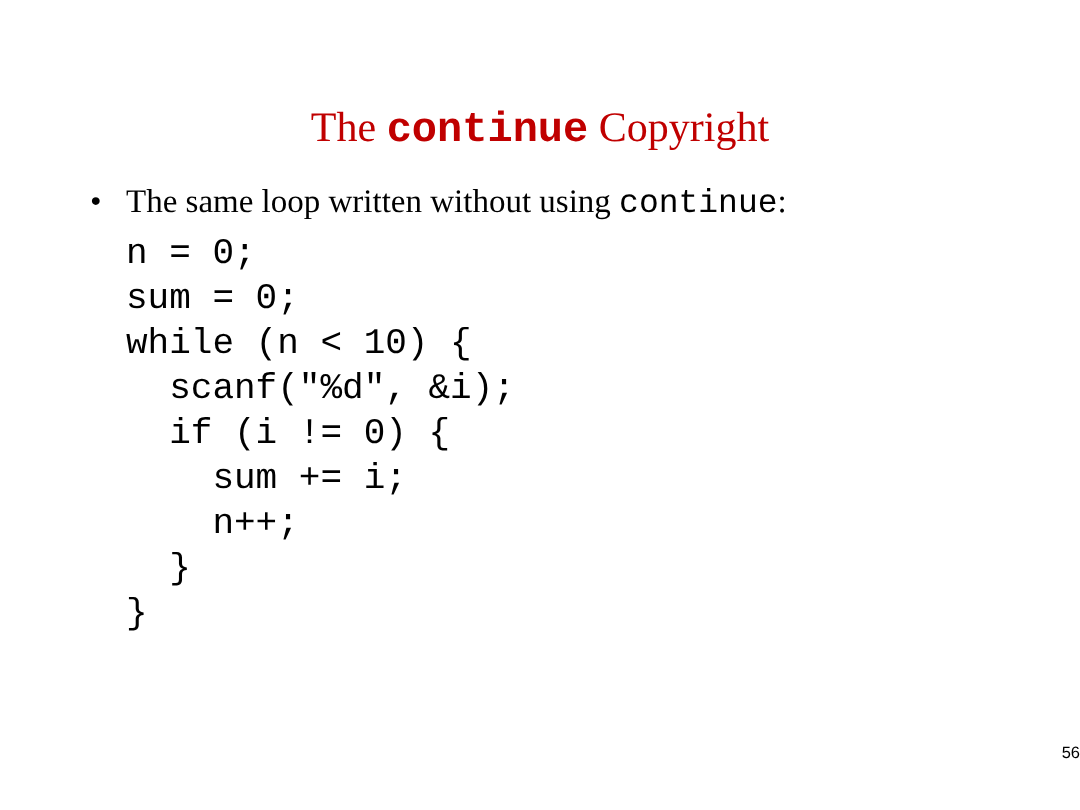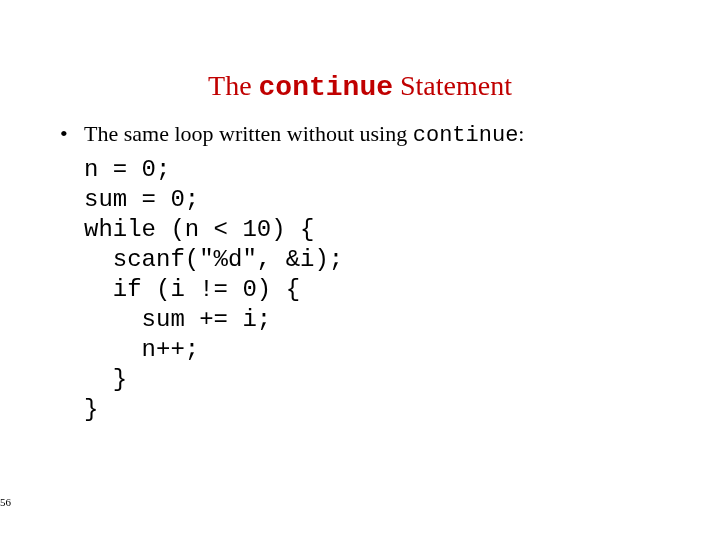--- a/index.html
+++ b/index.html
@@ -78,43 +78,43 @@
   .gator-text {
     font-size: 20px;
   }
   .gator-blue { color: #1f5fbf; }
   .gator-orange { color: #e17a1a; }
   .pagenum {
     position: absolute;
     left: 0;
     width: 720px;
     bottom: 10px;
-    text-align: left;
-    font-family: Liberation Serif, serif;
+    text-align: right;
+    font-family: Liberation Sans, sans-serif;
     font-size: 11px;
     color: #000;
   }
   .copyright {
     position: absolute;
     right: 40px;
     bottom: 4px;
     font-family: Arial, Helvetica, sans-serif;
     font-size: 11px;
     color: #1f3a93;
     line-height: 1.25;
     width: 240px;
   }
 </style>
 </head>
 <body>
 
 <div class="slide">
 
   <div class="title">
-    <span>The </span><span class="mono">continue</span><span> Statement</span>
+    <span>The </span><span class="mono">continue</span><span> Copyright</span>
   </div>
 
   <div class="body">
     <div class="bullet-row">
       <span>The same loop written without using </span><span class="mono">continue</span><span>:</span>
     </div>
     <div class="code">n = 0;
 sum = 0;
 while (n &lt; 10) {
   scanf("%d", &amp;i);

